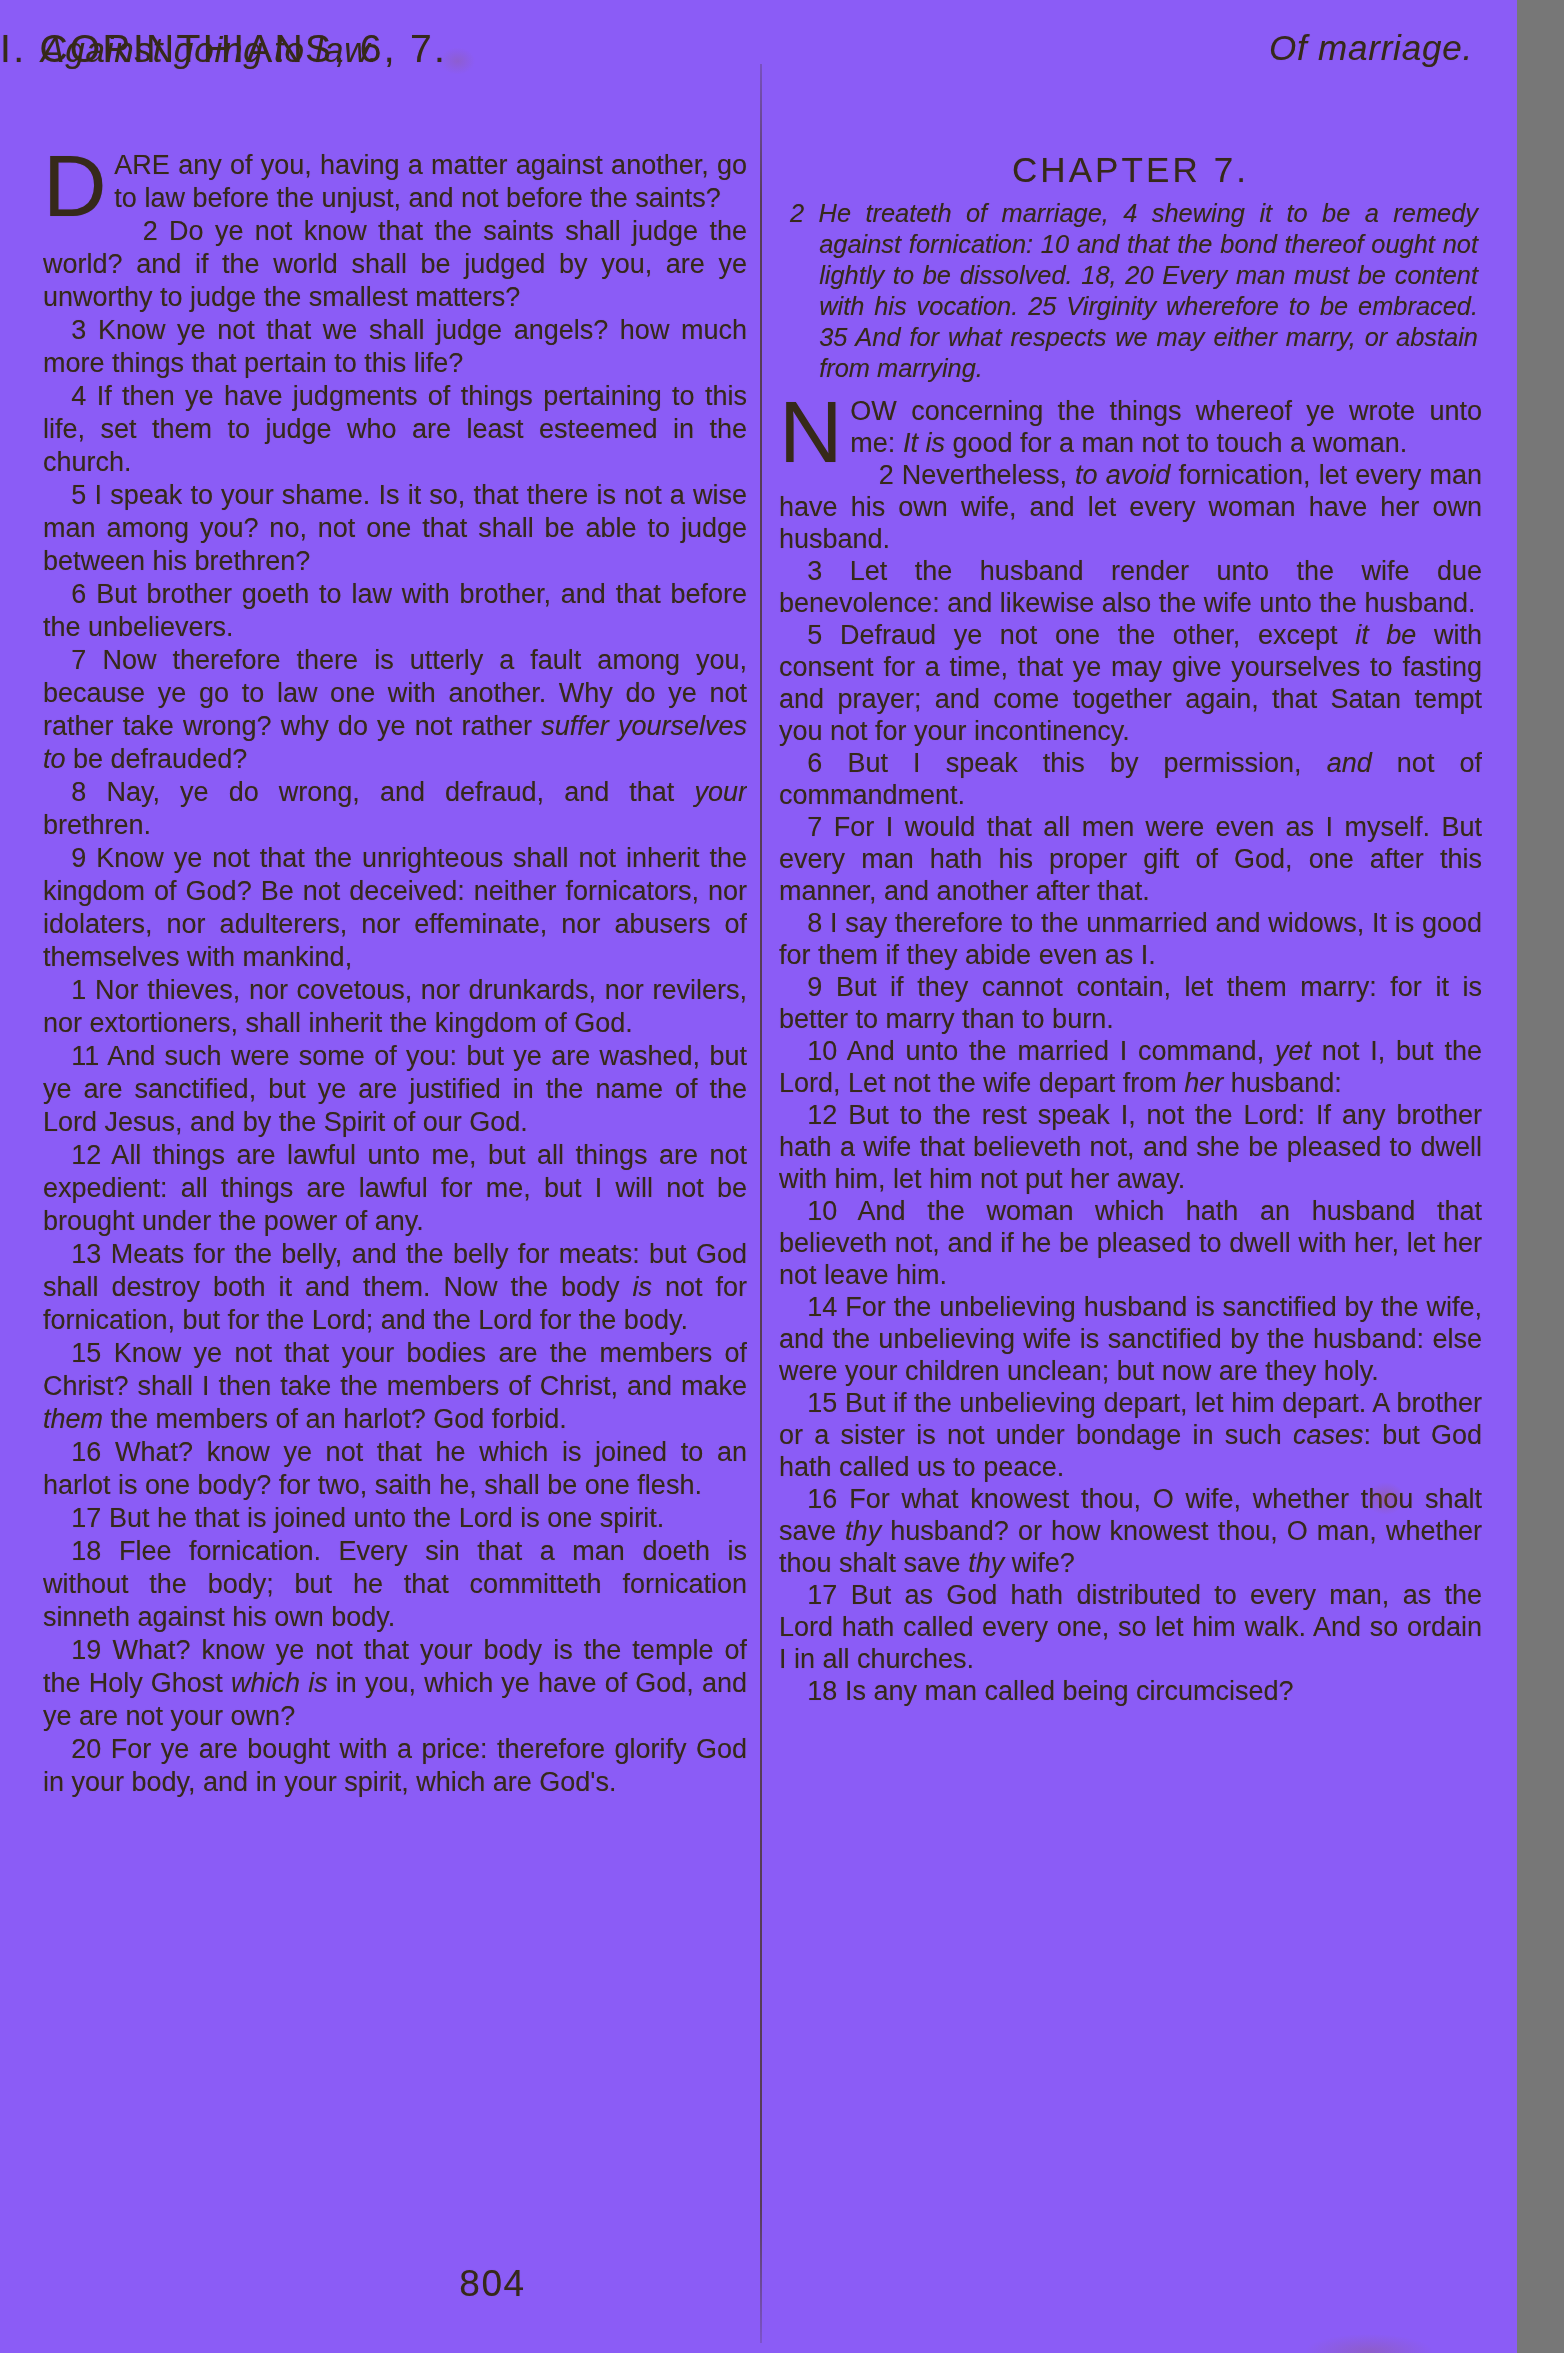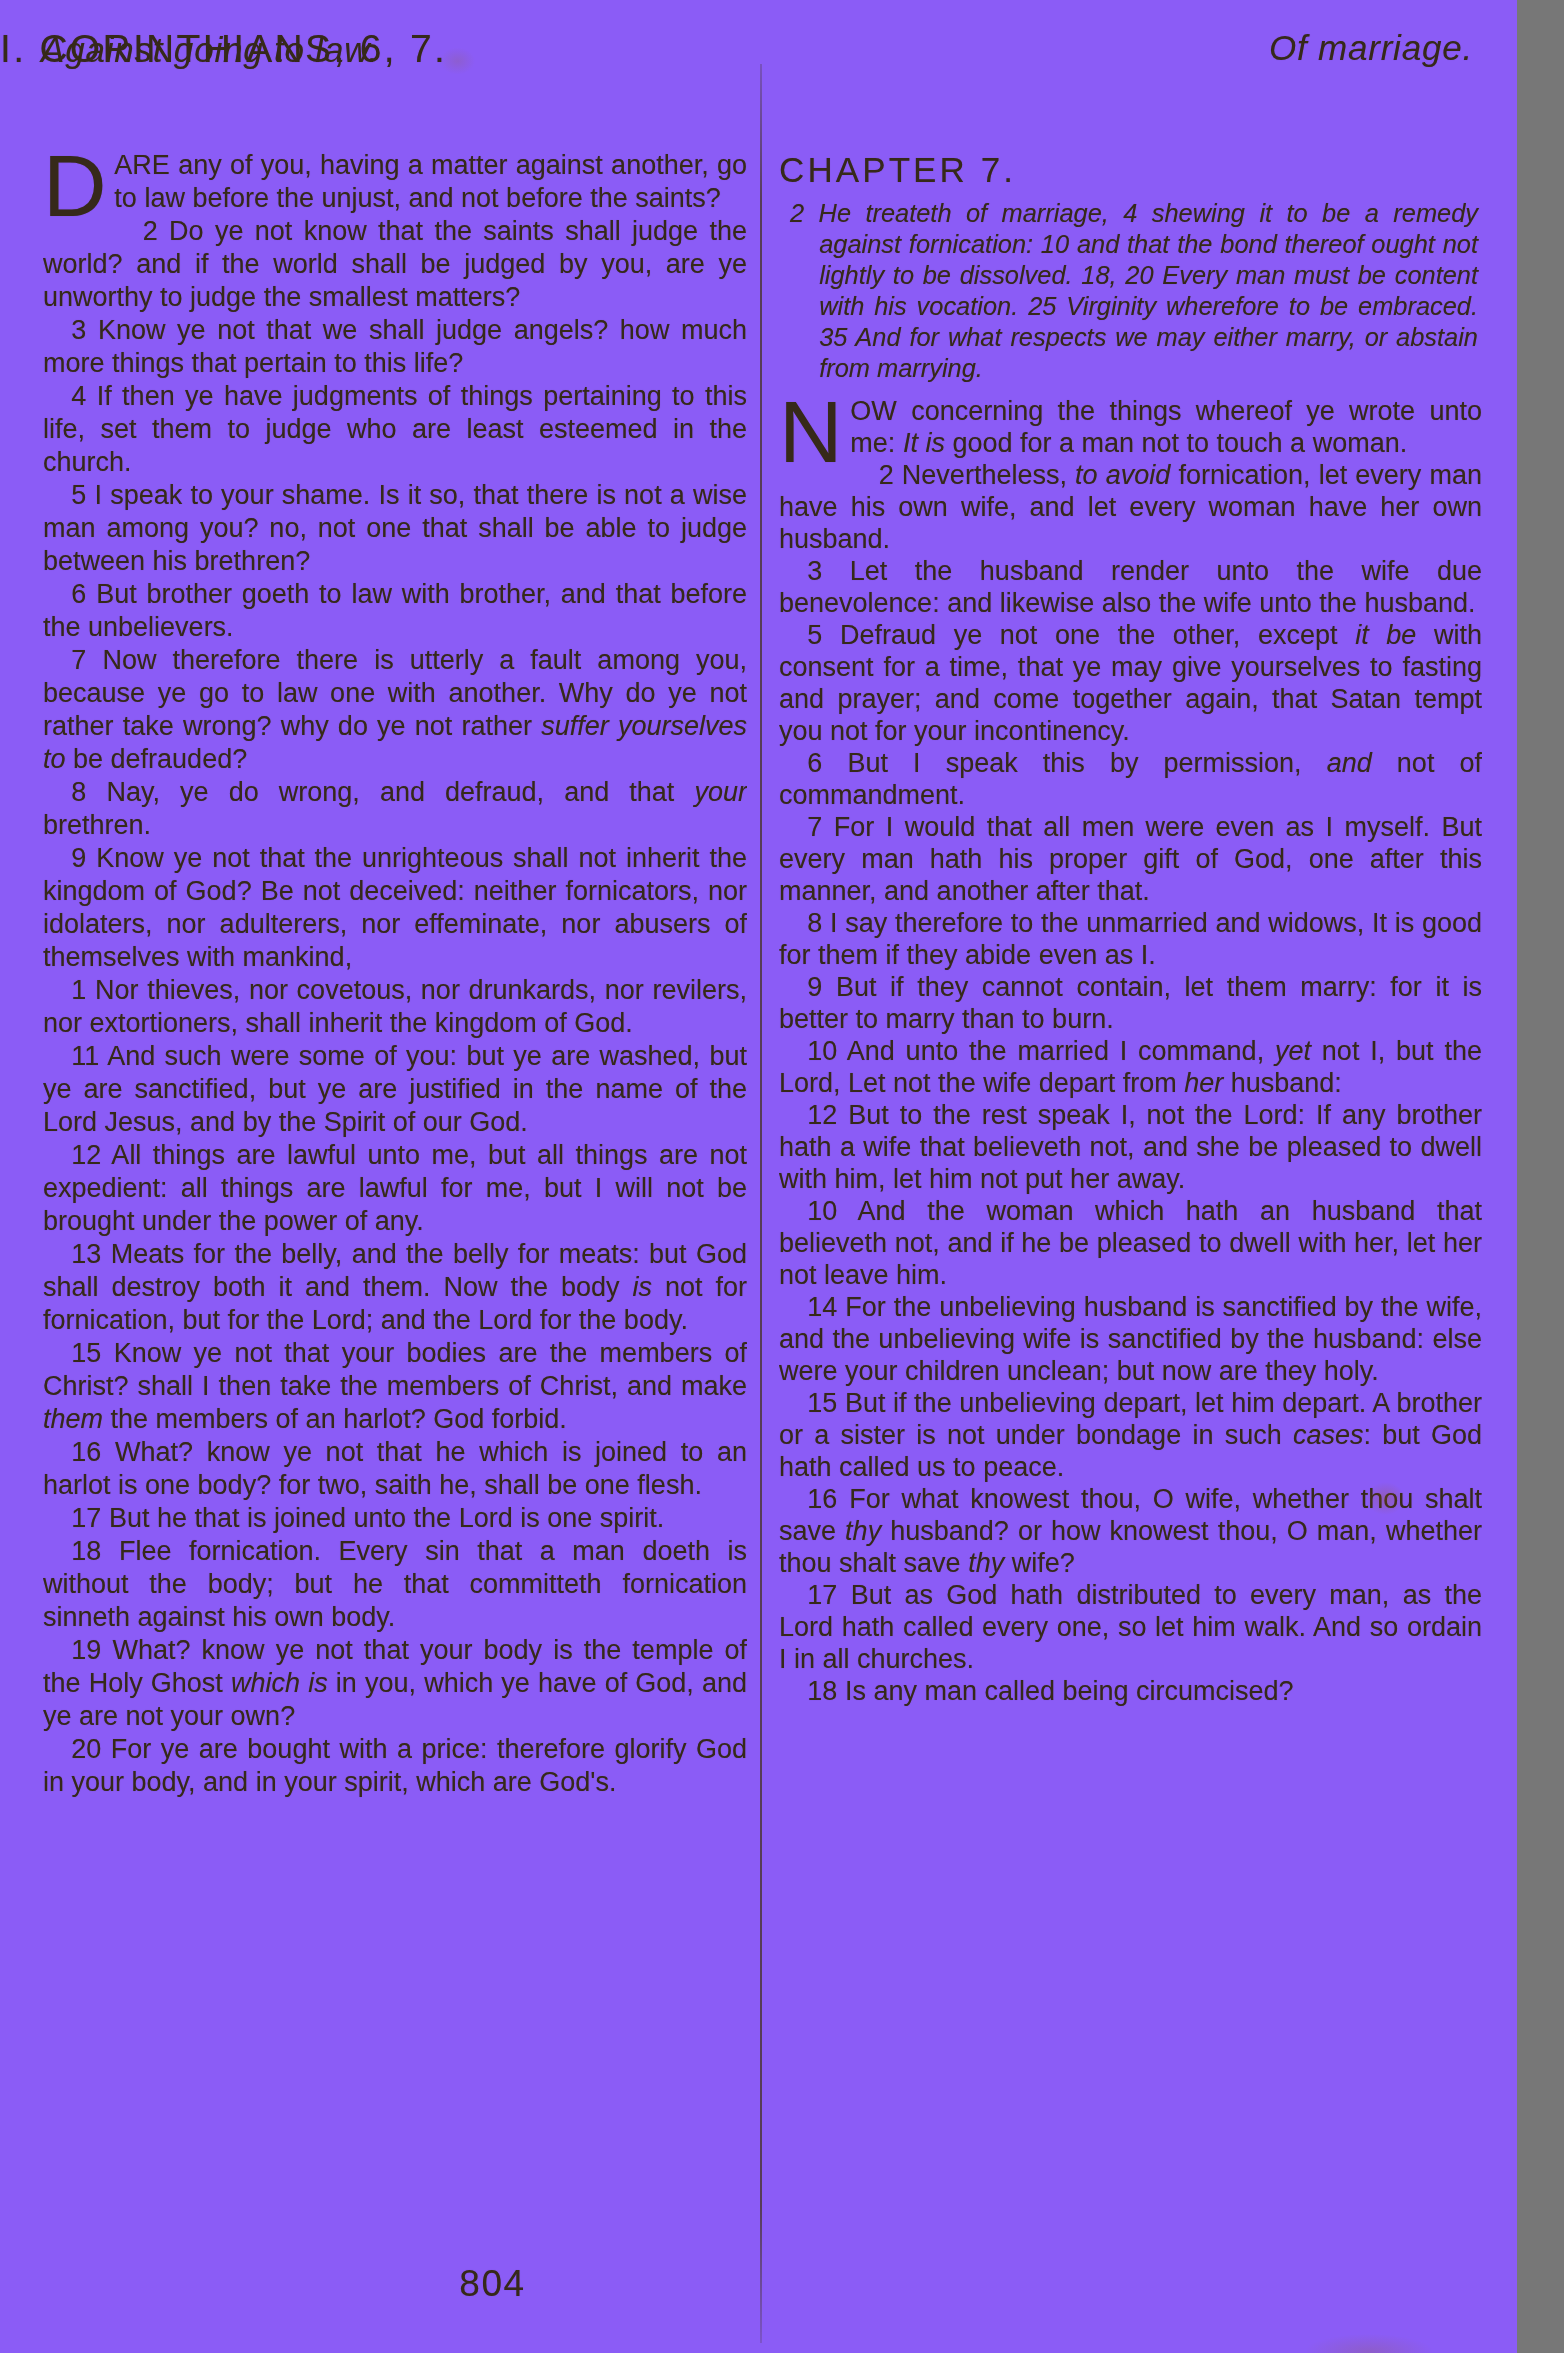--- a/index.html
+++ b/index.html
@@ -35,21 +35,21 @@
   .col-left{left:43px;width:704px;font-size:27px;line-height:33px;height:2128px;overflow:hidden;}
   .col-right{left:779px;width:703px;font-size:27px;line-height:32px;height:2205px;overflow:hidden;}
   .verse{margin:0;text-indent:1.05em;}
   .verse.opening{text-indent:0;}
   .verse i{font-style:italic;}
   .dropcap{
     float:left;
     font-size:88px;line-height:63px;
     padding:4.7px 7.8px 0 0;
   }
-  .chapter-heading{margin:4.7px 0 12.5px 0;font-size:35px;letter-spacing:3.1px;text-indent:0;}
+  .chapter-heading{margin:4.7px 0 12.5px 0;text-align:center;font-size:35px;letter-spacing:3.1px;text-indent:0;}
   .chapter-summary{
     margin:0 4px 11px 11px;
     font-style:italic;
     font-size:25.4px;line-height:31px;
     padding-left:1.15em;text-indent:-1.15em;
     text-align:justify;
   }
 
   .column-divider{
     position:absolute;left:760px;top:64px;width:2.3px;height:2279px;

